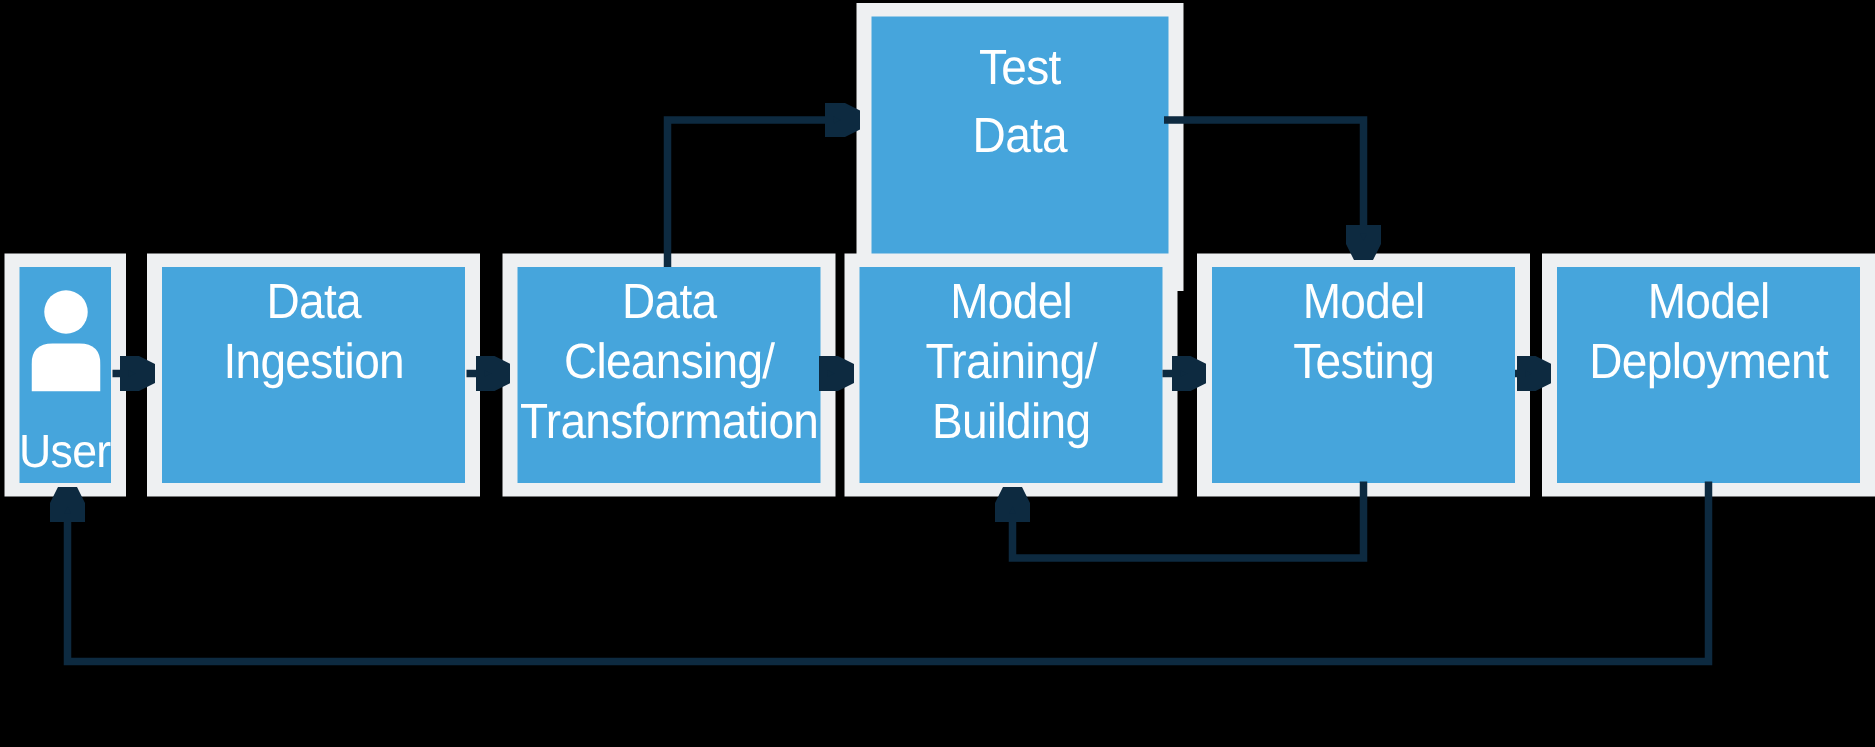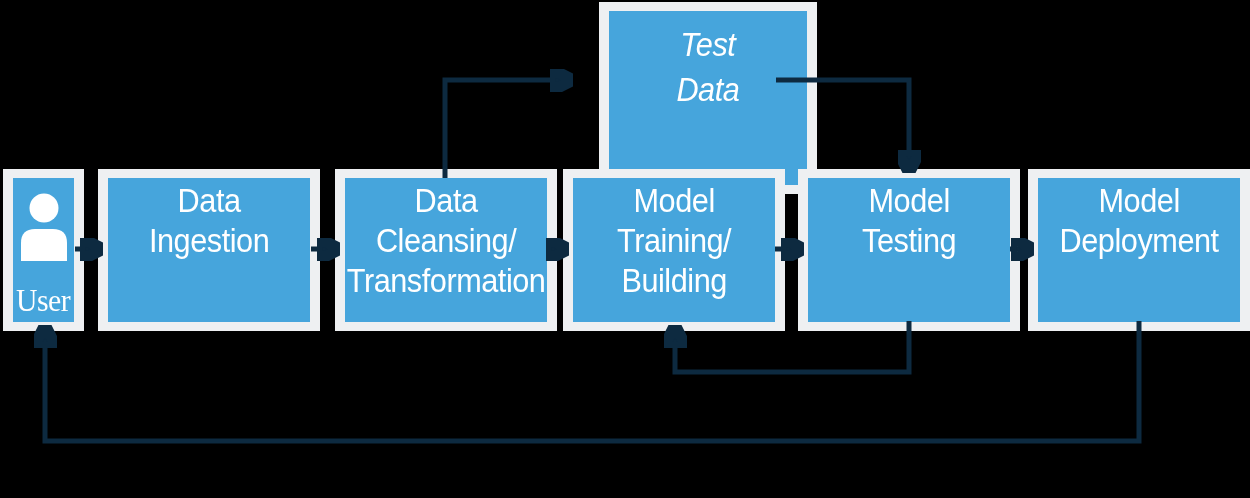--- a/index.html
+++ b/index.html
@@ -19,21 +19,21 @@
     position:absolute;left:10px;top:9px;right:10px;bottom:9px;
     background:var(--blue);display:flex;flex-direction:column;align-items:center;
   }
   .label{
     width:112%;color:var(--text);font-size:33px;line-height:40px;
     text-align:center;letter-spacing:-0.5px;transform:scaleX(0.93);
     padding-top:3px;
   }
   .label div{white-space:nowrap;}
   .node-test-data .label{padding-top:11px;line-height:45px;}
-  .node-user .fill{align-items:center;font-family:Liberation Serif, serif;}
+  .node-user .fill{align-items:center;}
   .node-user .person{margin-top:15px;}
   .node-user .label{
     margin-top:auto;padding:0 0 6px 0;font-size:31px;line-height:31px;transform:scaleX(0.96);
   }
   svg.connectors{position:absolute;left:0;top:0;pointer-events:none;}
   svg.connectors path{stroke:var(--navy);stroke-width:5;fill:none;}
 </style>
 </head>
 <body>
 
@@ -63,21 +63,21 @@
   <div class="node" style="left:335px;top:169px;width:222px;height:162px;">
     <div class="fill">
       <div class="label">
         <div>Data</div>
         <div>Cleansing/</div>
         <div>Transformation</div>
       </div>
     </div>
   </div>
 
-  <div class="node node-test-data" style="left:599px;top:2px;width:218px;height:192px;font-style:italic;">
+  <div class="node node-test-data" style="left:571px;top:2px;width:218px;height:192px;">
     <div class="fill">
       <div class="label">
         <div>Test</div>
         <div>Data</div>
       </div>
     </div>
   </div>
 
   <div class="node" style="left:563px;top:169px;width:222px;height:162px;">
     <div class="fill">

